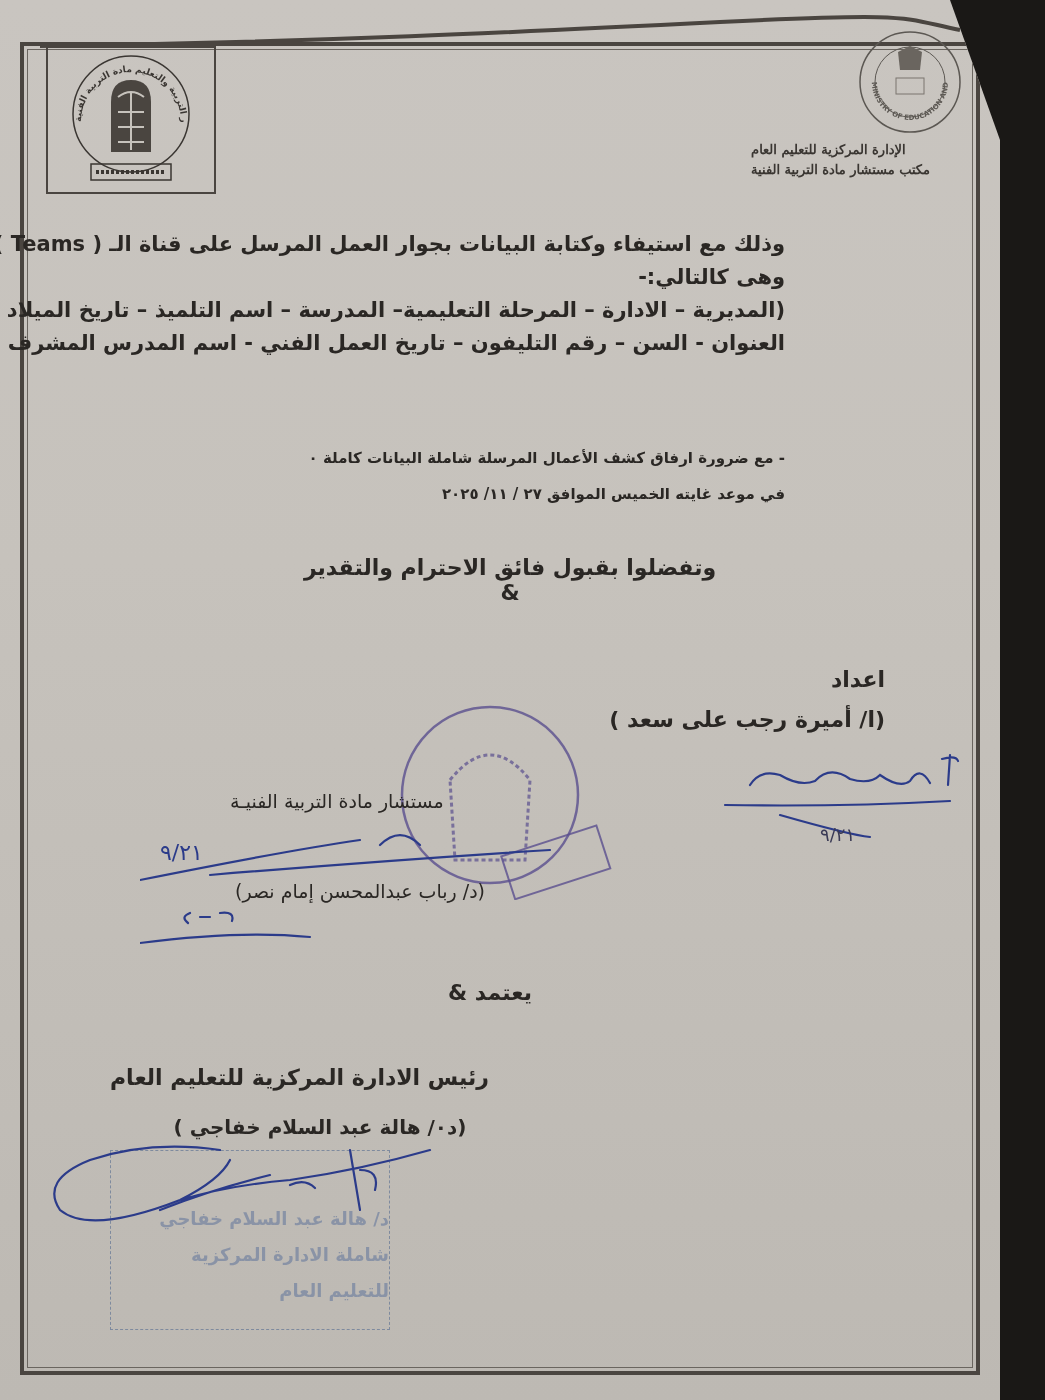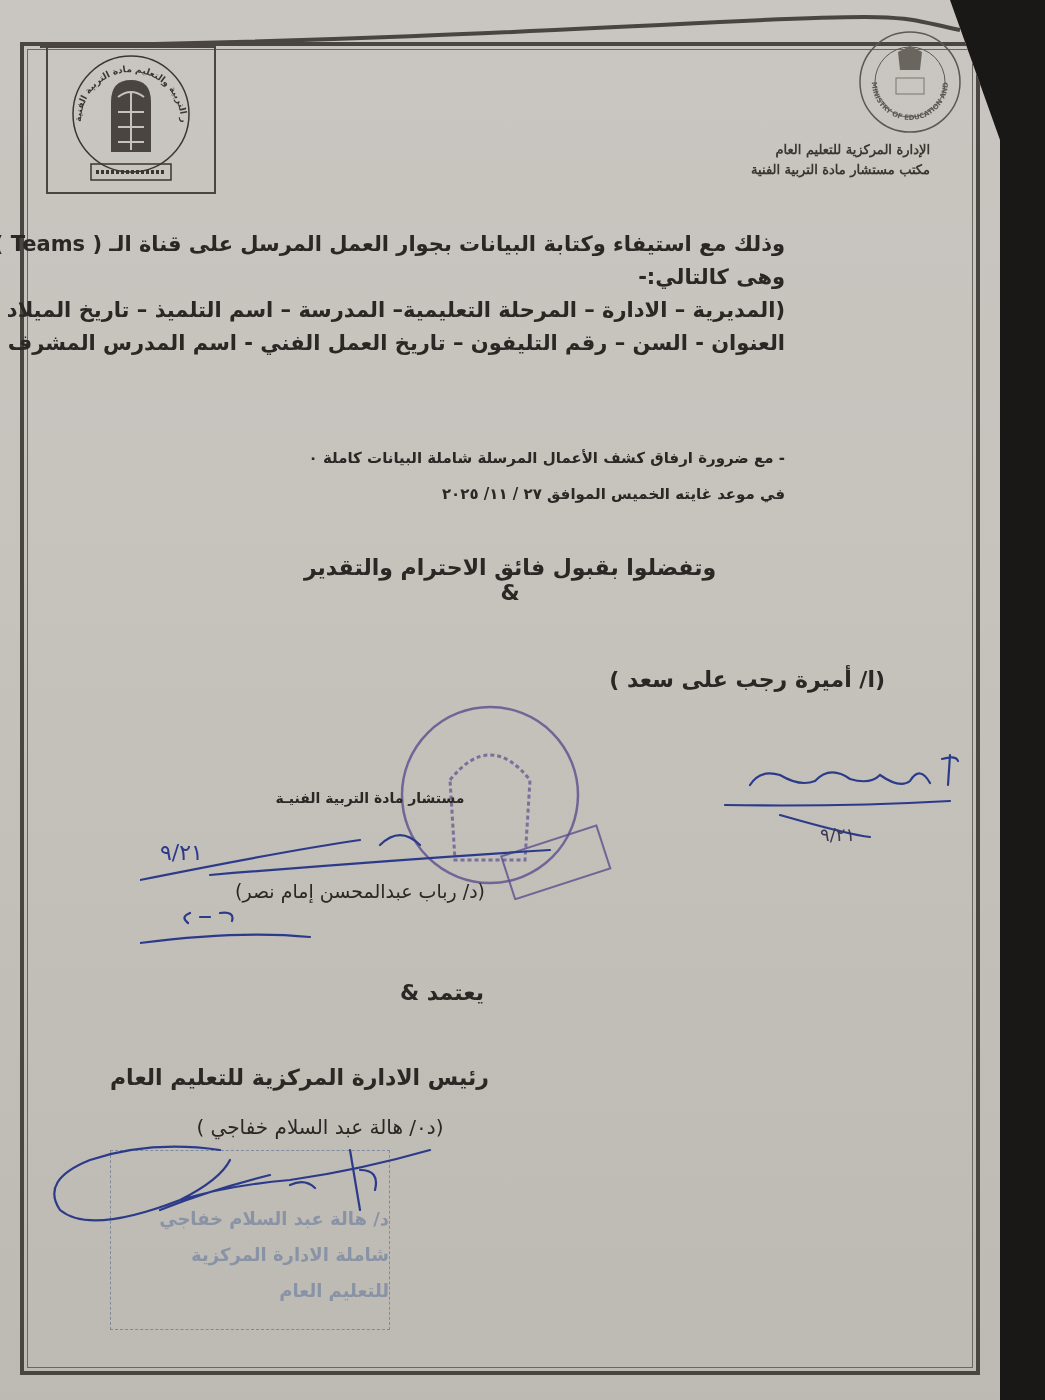--- a/index.html
+++ b/index.html
@@ -2,33 +2,33 @@
 <html><head>
 <meta charset="utf-8">
 <style>
   html,body{margin:0;padding:0;}
   body{width:1045px;height:1400px;background:#1a1816;position:relative;overflow:hidden;font-family:"DejaVu Sans",sans-serif;}
   .paper{position:absolute;left:0;top:0;width:1000px;height:1400px;background:linear-gradient(180deg,#c9c5c0 0%,#c6c2bc 40%,#bdb9b3 100%);clip-path:polygon(0 0,950px 0,1000px 140px,1000px 1400px,0 1400px);}
   .curve{position:absolute;left:20px;top:8px;width:960px;height:40px;}
   .frame-outer{position:absolute;left:20px;top:42px;width:960px;height:1333px;border:4px solid #4a4540;box-sizing:border-box;}
   .frame-inner{position:absolute;left:27px;top:49px;width:946px;height:1319px;border:1px solid #6a655f;box-sizing:border-box;}
   .seal{position:absolute;}
-  .hdr-right{position:absolute;right:70px;top:140px;text-align:right;direction:rtl;font-family:"DejaVu Serif",serif;font-weight:bold;color:#3a3632;font-size:13px;line-height:20px;}
+  .hdr-right{position:absolute;right:70px;top:140px;text-align:left;direction:rtl;font-family:"DejaVu Serif",serif;font-weight:bold;color:#3a3632;font-size:13px;line-height:20px;}
   .body{position:absolute;direction:rtl;color:#2a2724;font-weight:bold;}
   .p1{right:215px;top:228px;width:700px;font-size:21px;line-height:33px;}
   .p1 .line{white-space:nowrap;}
   .p2{right:215px;top:440px;width:700px;font-size:15px;line-height:36px;}
   .closing{position:absolute;left:300px;top:555px;width:420px;text-align:center;font-size:22px;font-weight:bold;color:#2a2724;direction:rtl;}
   .prep{position:absolute;right:115px;top:660px;text-align:right;direction:rtl;font-size:22px;font-weight:bold;color:#2a2724;line-height:40px;}
   .sig{position:absolute;}
-  .advisor{position:absolute;left:230px;top:790px;width:280px;text-align:center;direction:rtl;font-size:14px;font-weight:bold;color:#2a2724;}
+  .advisor{position:absolute;left:230px;top:790px;width:280px;text-align:left;direction:rtl;font-size:19px;font-weight:normal;color:#2a2724;}
   .advisor-name{position:absolute;left:200px;top:880px;width:320px;text-align:center;direction:rtl;font-size:19px;font-weight:normal;color:#2a2724;}
-  .approve{position:absolute;left:400px;top:980px;width:180px;text-align:left;direction:rtl;font-size:22px;font-weight:bold;color:#2a2724;}
+  .approve{position:absolute;left:400px;top:980px;width:180px;text-align:center;direction:rtl;font-size:22px;font-weight:bold;color:#2a2724;}
   .head-title{position:absolute;left:110px;top:1065px;width:460px;text-align:left;direction:rtl;font-size:22px;font-weight:bold;color:#2a2724;}
-  .head-name{position:absolute;left:160px;top:1115px;width:320px;text-align:center;direction:rtl;font-size:20px;font-weight:normal;color:#2a2724;}
+  .head-name{position:absolute;left:160px;top:1115px;width:320px;text-align:center;direction:rtl;font-size:20px;font-weight:bold;color:#2a2724;}
   .stamp-box{position:absolute;left:110px;top:1150px;width:280px;height:180px;border:1px dashed #6f7f99;box-sizing:border-box;direction:rtl;color:#7d8aa3;font-size:18px;font-weight:bold;line-height:36px;padding-top:50px;opacity:.8;}
   .ink{stroke:#2b3b8a;fill:none;stroke-width:2.2;stroke-linecap:round;}
 </style>
 </head>
 <body>
 
 <div class="paper">
 
   <svg class="curve" viewBox="0 0 960 40">
     <path d="M20 38 C 300 34, 500 24, 700 14 S 880 10, 940 22" stroke="#4a4540" stroke-width="4" fill="none"></path>
@@ -71,20 +71,21 @@
   </div>
 
   <div class="body p2">
     <div>- مع ضرورة ارفاق كشف الأعمال المرسلة شاملة البيانات كاملة ٠</div>
     <div>في موعد غايته الخميس الموافق ٢٧ / ١١/ ٢٠٢٥</div>
   </div>
 
   <div class="closing">وتفضلوا بقبول فائق الاحترام والتقدير &amp;</div>
 
   <div class="prep">
+    <div>اعداد</div>
     <div>(ا/ أميرة رجب على سعد )</div>
   </div>
 
   <svg class="sig" style="left:720px;top:745px;width:250px;height:100px;" viewBox="0 0 250 100">
     <path class="ink" d="M230 10 L228 40 M222 14 Q236 10 238 16 M210 38 Q200 20 190 36 Q180 44 160 30 Q150 40 130 34 Q110 20 95 36 Q80 42 60 30 Q40 24 30 40" stroke="#3a3a55"></path>
     <path class="ink" d="M5 60 Q120 62 230 56 M60 70 Q130 90 150 92" stroke="#3a3a55"></path>
     <text x="100" y="96" font-size="18" fill="#3a3a55" font-family="DejaVu Sans, sans-serif">٩/٢١</text>
   </svg>
 
   <svg class="sig" style="left:375px;top:700px;width:240px;height:200px;" viewBox="0 0 240 200">

